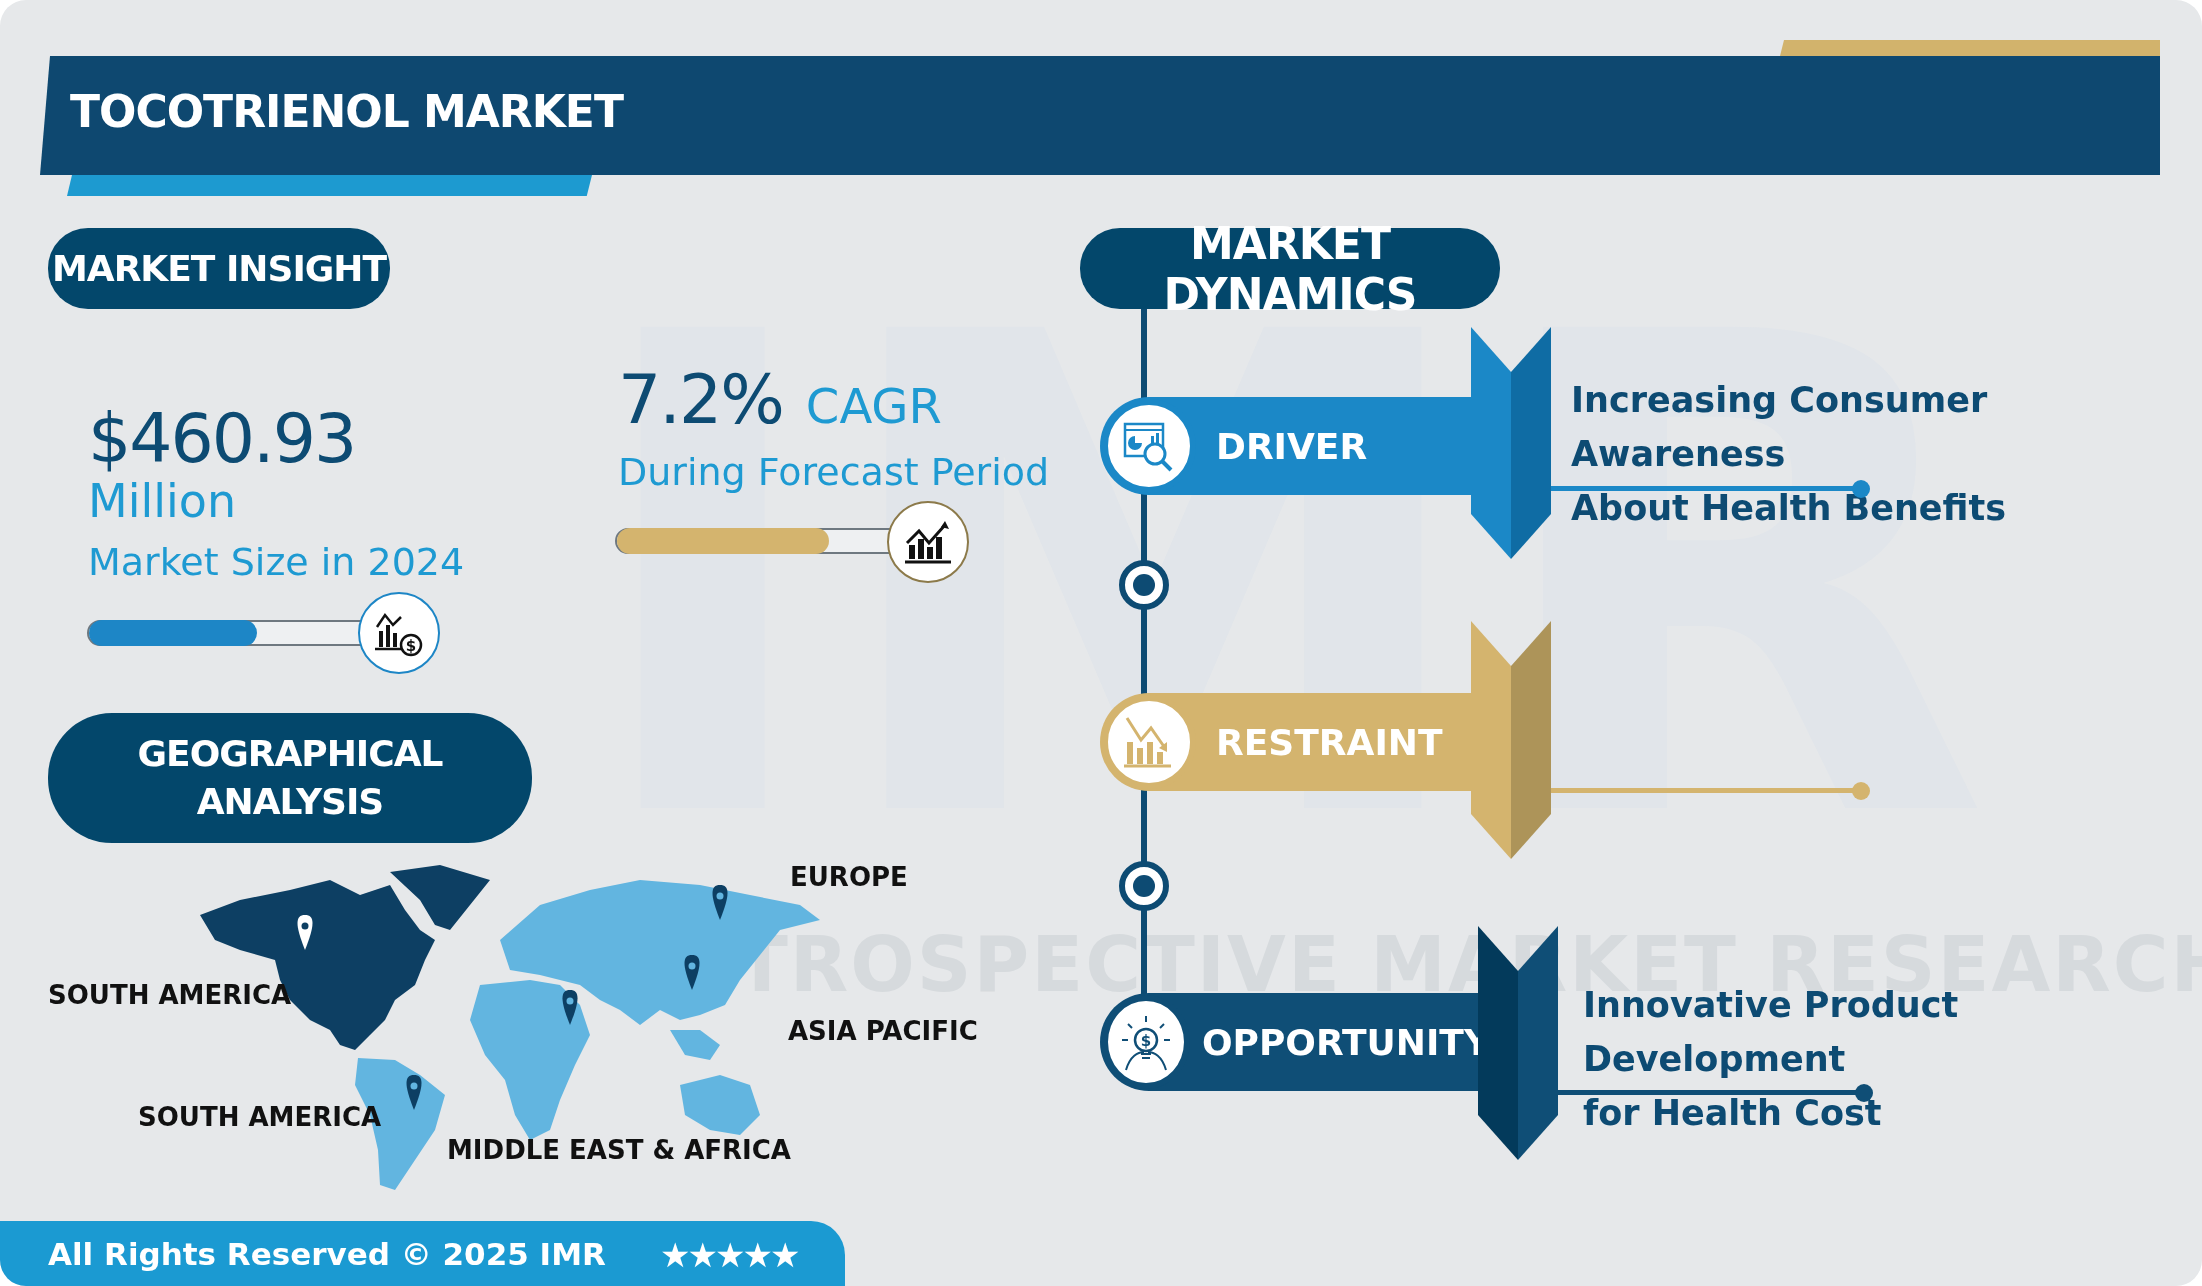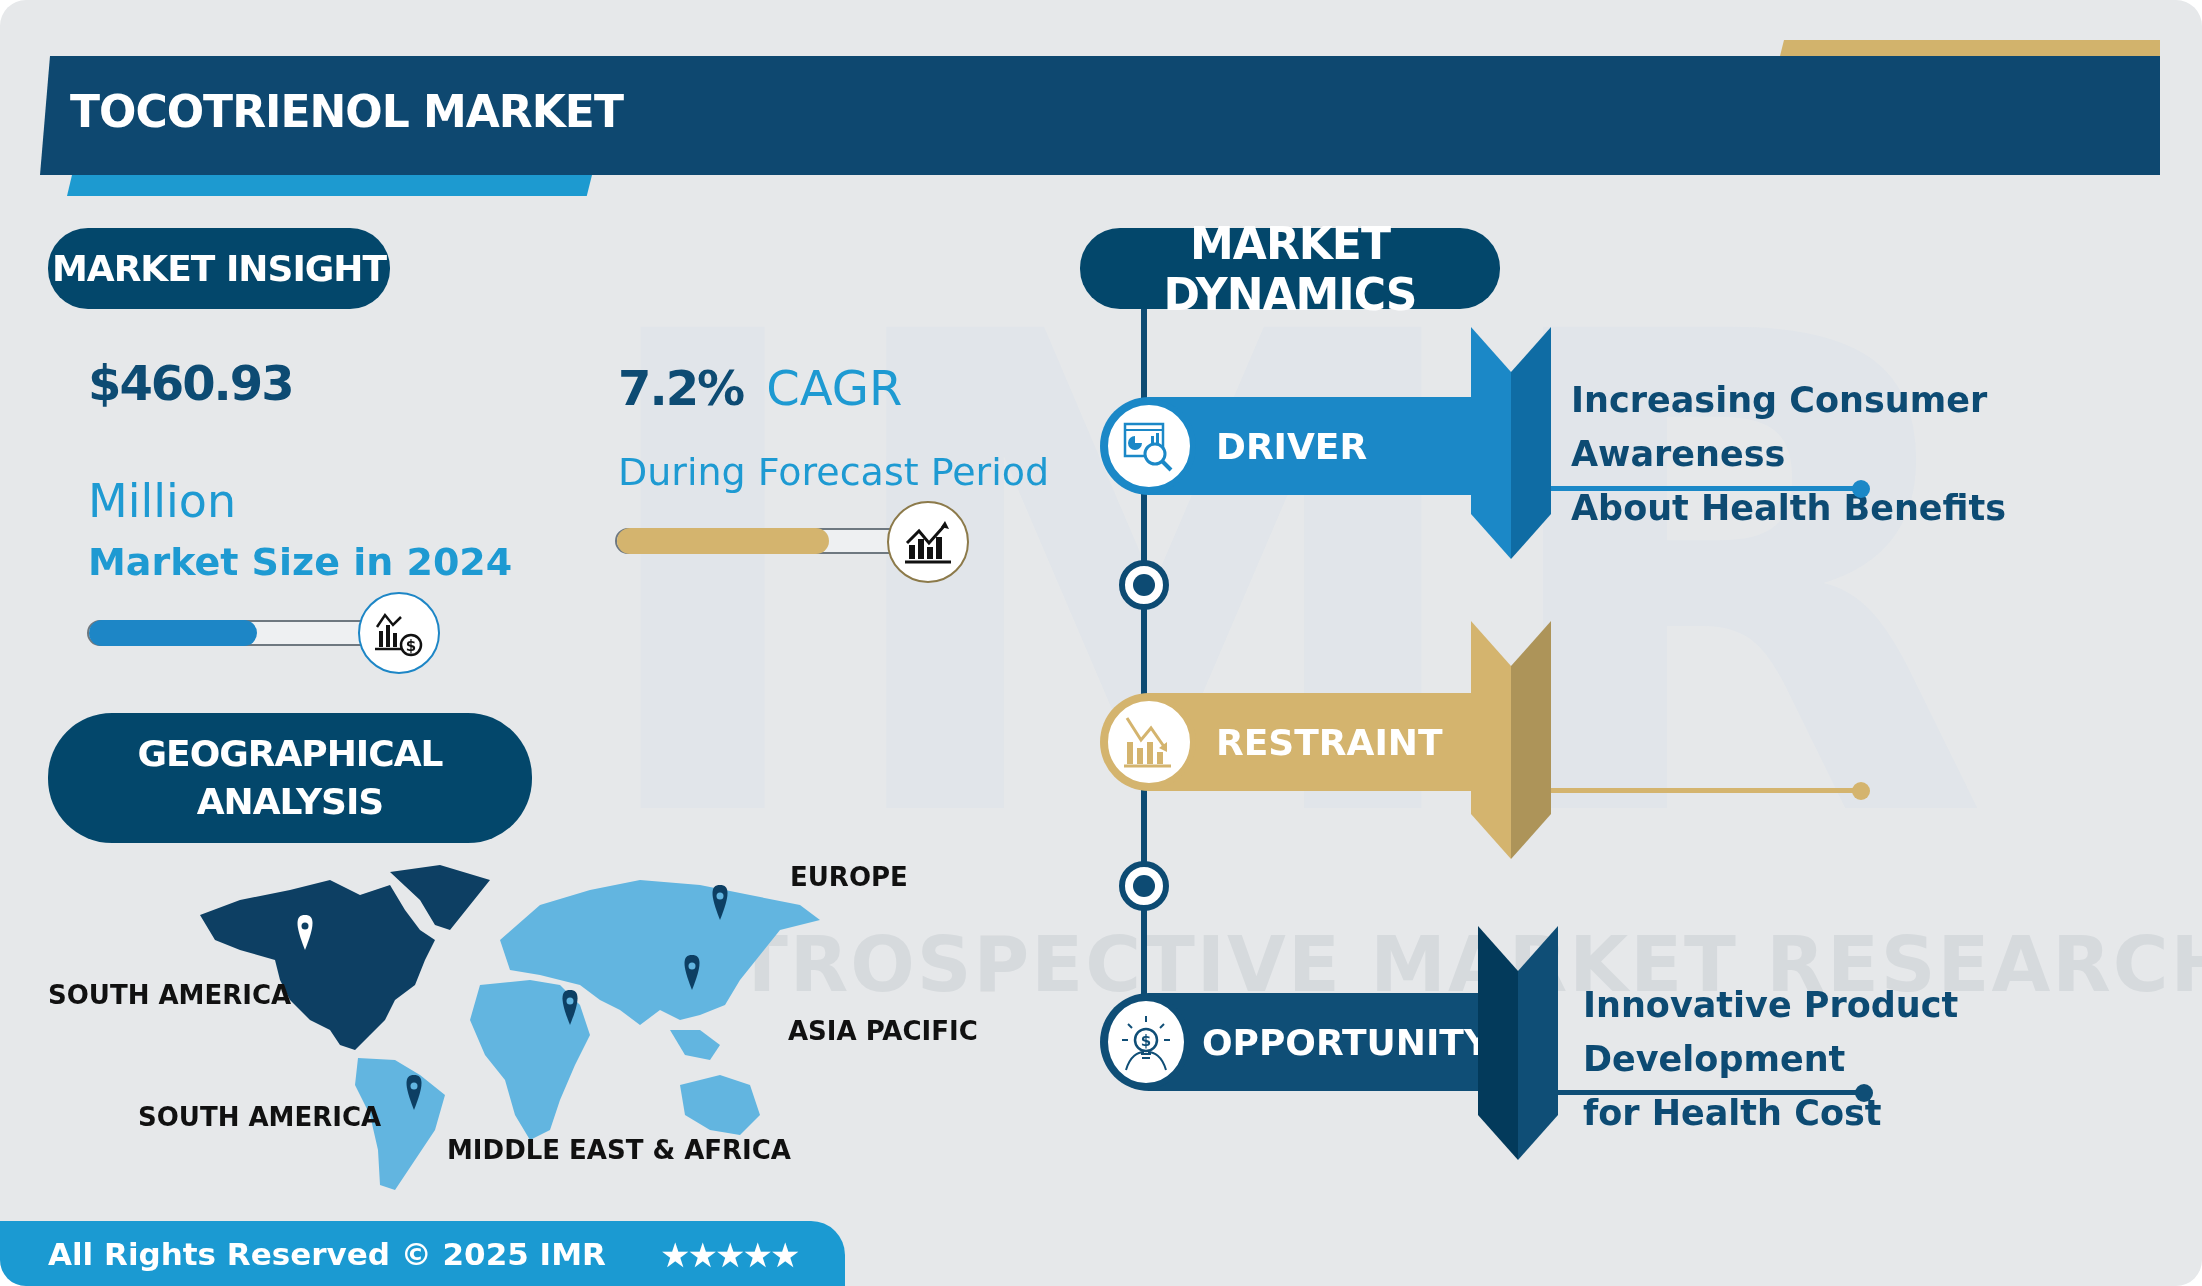--- a/index.html
+++ b/index.html
@@ -8,21 +8,21 @@
   .abs { position:absolute; }
   .watermark { position:absolute; color:#dde3ea; font-weight:bold; }
   .title-bar { left:40px; top:56px; width:2120px; height:119px; background:#0e4870; clip-path:polygon(10px 0,100% 0,100% 100%,0 100%); }
   .title-text { left:70px; top:86px; font-size:44px; color:#fff; font-weight:bold; letter-spacing:-1px; }
   .gold-accent { left:1780px; top:40px; width:380px; height:16px; background:#d2b36c; clip-path:polygon(4px 0,100% 0,100% 100%,0 100%); }
   .blue-strip { left:67px; top:175px; width:525px; height:21px; background:#1d9ad0; clip-path:polygon(5px 0,100% 0,99% 100%,0 100%); }
   .pill { background:#03476b; color:#fff; border-radius:40px; display:flex; align-items:center; justify-content:center; font-weight:bold; text-align:center; }
   .insight-pill { left:48px; top:228px; width:342px; height:81px; font-size:36px; letter-spacing:-1px; }
   .dyn-pill { left:1080px; top:228px; width:420px; height:81px; font-size:44px; letter-spacing:-1px; }
   .geo-pill { left:48px; top:713px; width:484px; height:130px; font-size:36px; line-height:48px; border-radius:64px; letter-spacing:-1px; }
-  .big-num { font-size:48px; font-weight:bold; color:#0d4b73; letter-spacing:-2px; }
+  .big-num { font-size:68px; font-weight:normal; color:#0d4b73; letter-spacing:-2px;margin-top:44px; }
   .sub-blue { color:#1e9ad2;text-align:right; }
   .bar-track { height:26px; border-radius:13px; background:#eef0f2; border:2px solid #6e7880; }
   .bar-fill { position:absolute; left:0; top:-2px; height:26px; border-radius:13px; }
   .icon-circle { width:82px; height:82px; border-radius:50%; background:#fff; display:flex; align-items:center; justify-content:center; }
   .vline { left:1141px; top:309px; width:6px; height:730px; background:#0d4b73; }
   .node { width:50px; height:50px; border-radius:50%; background:#fff; border:6px solid #0d4b73; display:flex; align-items:center; justify-content:center; }
   .node-dot { width:22px; height:22px; border-radius:50%; background:#0d4b73; }
   .dyn-bar { height:98px; display:flex; align-items:center; color:#fff; font-size:36px; font-weight:bold; border-radius:49px 0 0 49px; }
   .dyn-icon { width:94px; height:94px; border-radius:50%; background:#fff; margin-left:2px; margin-right:20px; display:flex; align-items:center; justify-content:center; }
   .chev { width:80px; }
@@ -43,21 +43,21 @@
 
   <div class="abs gold-accent"></div>
   <div class="abs title-bar"></div>
   <div class="abs blue-strip"></div>
   <div class="abs pill insight-pill">MARKET INSIGHT</div>
 
   <div class="abs title-text">TOCOTRIENOL MARKET</div>
 
   <div class="abs big-num" style="left:88px;top:355px;">$460.93</div>
   <div class="abs sub-blue" style="left:88px;top:474px;font-size:46px;">Million</div>
-  <div class="abs sub-blue" style="left:88px;top:540px;font-size:38px;font-weight:bold;">Market Size in 2024</div>
+  <div class="abs sub-blue" style="left:88px;top:540px;font-size:38px;">Market Size in 2024</div>
 
   <div class="abs bar-track" style="left:87px;top:620px;width:290px;">
     <div class="bar-fill" style="width:168px;background:#1d86c6;"></div>
   </div>
   <div class="abs icon-circle" style="left:358px;top:592px;border:2px solid #1d86c6;">
     <svg width="56" height="56" viewBox="0 0 56 56">
       <polyline points="6,22 14,10 22,20 30,12" fill="none" stroke="#111" stroke-width="2.5"></polyline>
       <rect x="8" y="26" width="4" height="16" fill="#111"></rect>
         <rect x="15" y="20" width="4" height="22" fill="#111"></rect>
         <rect x="22" y="28" width="4" height="14" fill="#111"></rect>

